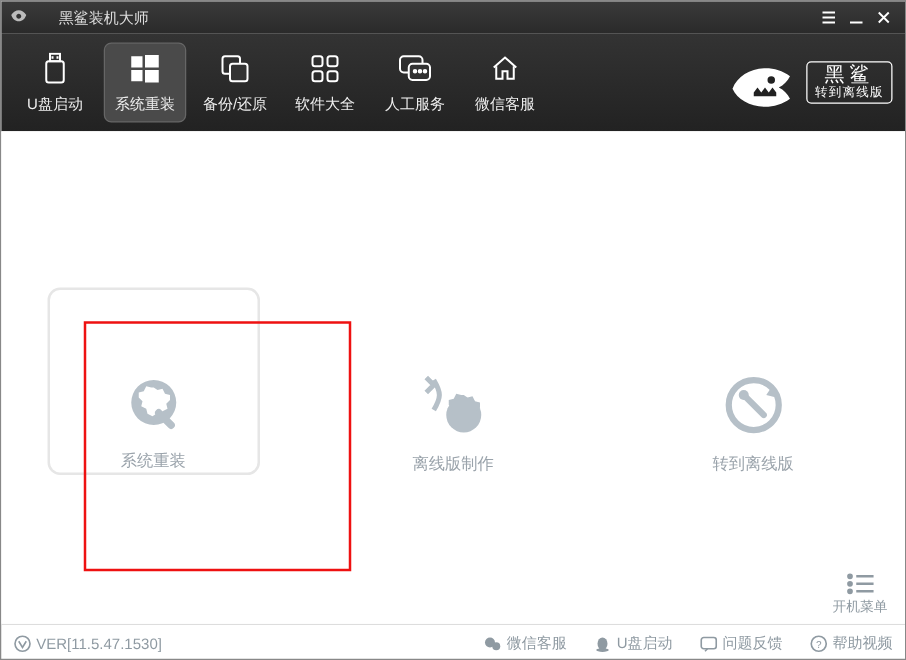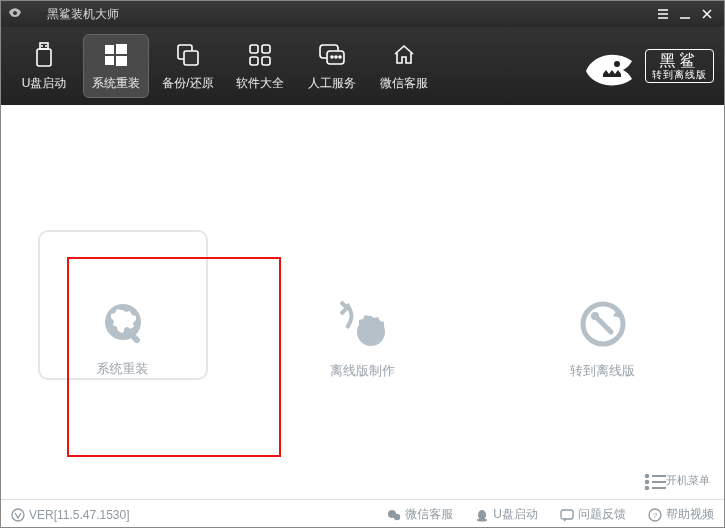--- a/index.html
+++ b/index.html
@@ -24,21 +24,21 @@
 .option { width: 170px; display: flex; flex-direction: column; align-items: center; cursor: pointer; }
 .option-card { width: 170px; height: 150px; border: 2px solid #e6e6e6; border-radius: 10px; display: flex; flex-direction: column; align-items: center; justify-content: flex-end; }
 .option-icon { width: 56px; height: 56px; display: flex; align-items: center; justify-content: center; margin-bottom: 10px; }
 .option-label { font-size: 13px; color: #9aa3ab; }
 .option.simple .option-card { border: none; }
 
 .highlight-box { position: absolute; left: 66px; top: 152px; width: 214px; height: 200px; border: 2px solid #e11; pointer-events: none; }
 
 .tooltip { position: absolute; left: 188px; top: 344px; background: #fffde7; border: 1px solid #999; font-size: 12px; padding: 1px 4px; color: #222; white-space: nowrap; }
 
-.bottom-right { position: absolute; right: 14px; bottom: 6px; display: flex; flex-direction: row; font-size: 11px; color: #8f9aa2; }
+.bottom-right { position: absolute; right: 14px; bottom: 6px; display: flex; flex-direction: column; align-items: center; font-size: 11px; color: #8f9aa2; }
 .menu-icon { width: 22px; height: 18px; margin-bottom: 2px; }
 
 .statusbar { height: 30px; border-top: 1px solid #ddd; display: flex; padding: 0 10px; font-size: 12px; color: #8f9aa2; gap: 22px; }
 .statusbar .spacer { flex: 1; }
 .sb-item { display: inline-flex; align-items: center; gap: 4px; cursor: pointer; }
 .sb-icon { width: 14px; height: 14px; display: inline-flex; }
 
 svg { display: block; }
 </style>
 </head>

